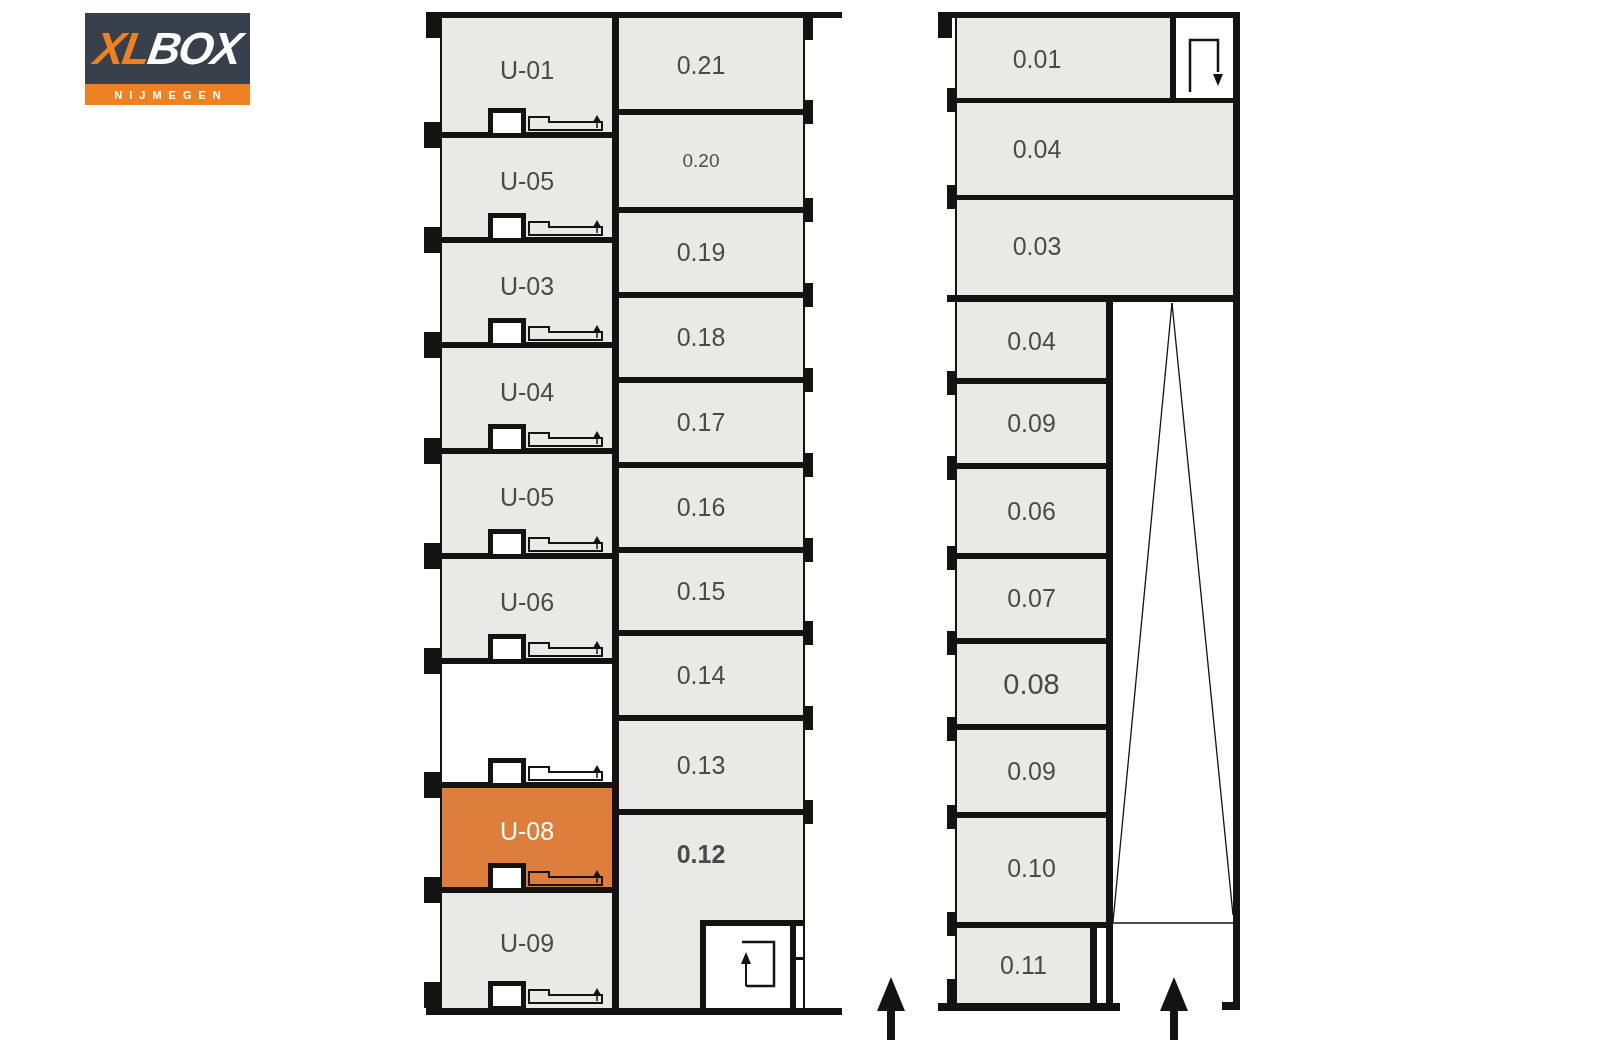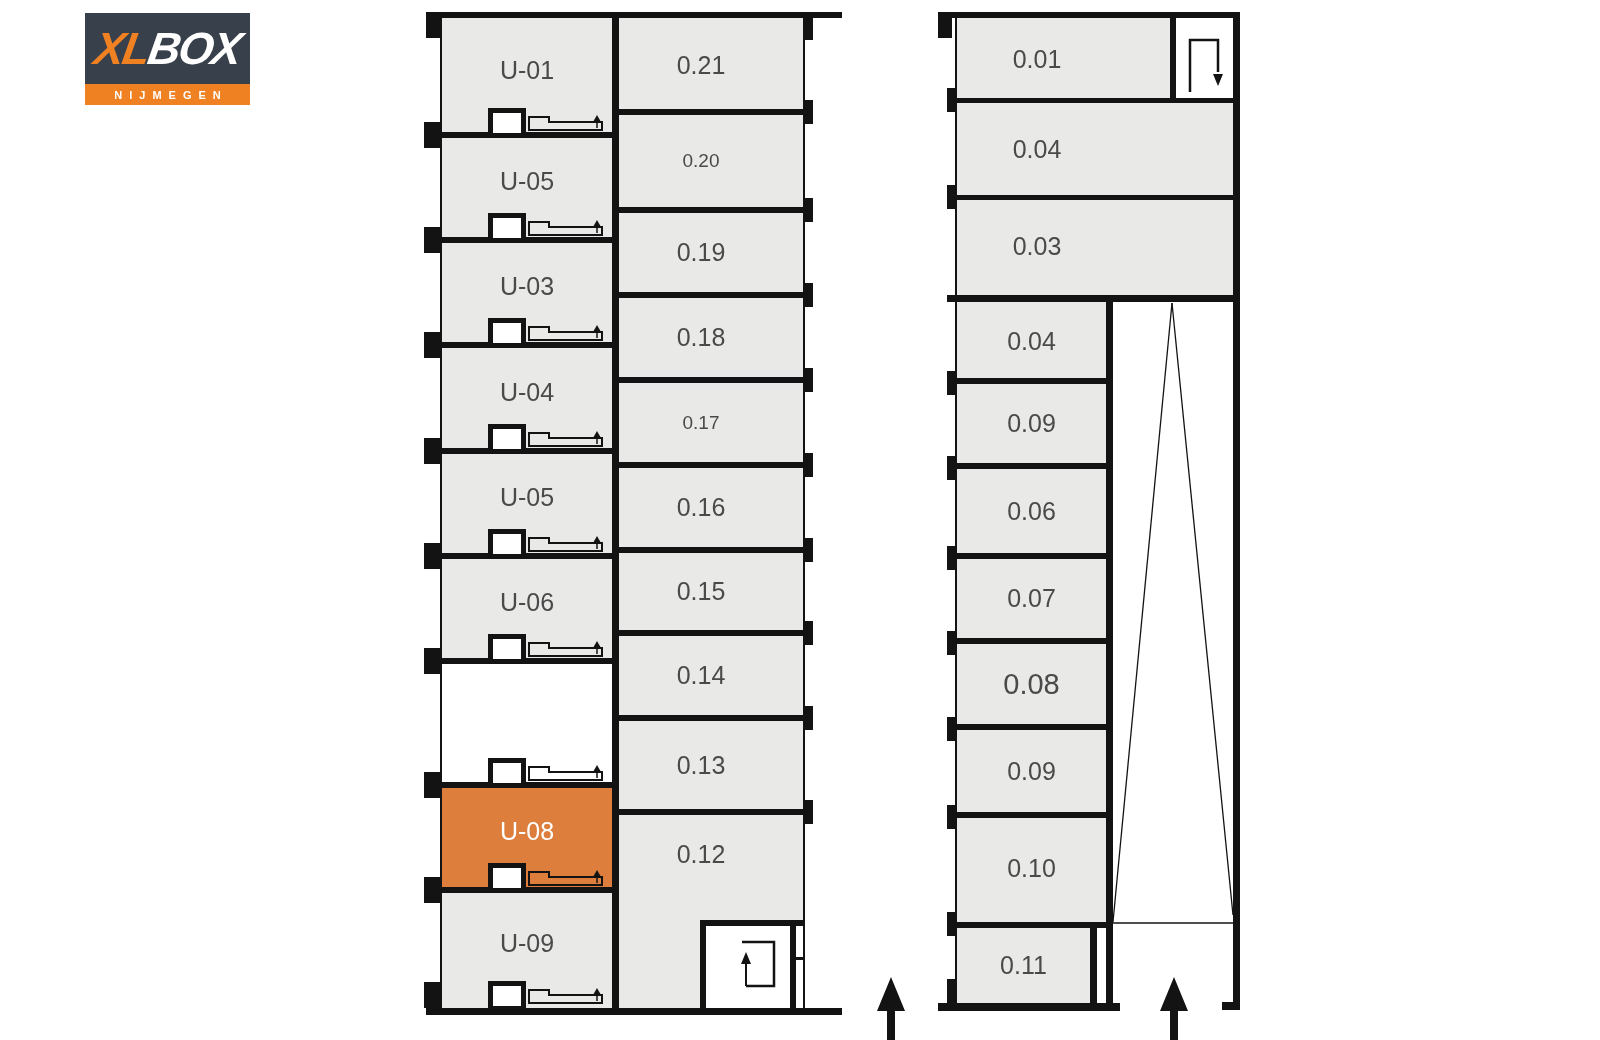--- a/index.html
+++ b/index.html
@@ -70,35 +70,35 @@
       <div style="position: absolute; left: 619px; top: 112px; width: 184px; height: 98px; background: var(--fill);">
         <div class="unit-label" style="position: absolute; left: 0px; top: 0px; width: 164px; height: 98px; display: flex; align-items: center; justify-content: center; font-size: 19px; color: var(--label);">0.20</div>
       </div>
       <div style="position: absolute; left: 619px; top: 210px; width: 184px; height: 85px; background: var(--fill);">
         <div class="unit-label" style="position: absolute; left: 0px; top: 0px; width: 164px; height: 85px; display: flex; align-items: center; justify-content: center; font-size: 25px; color: var(--label);">0.19</div>
       </div>
       <div style="position: absolute; left: 619px; top: 295px; width: 184px; height: 85px; background: var(--fill);">
         <div class="unit-label" style="position: absolute; left: 0px; top: 0px; width: 164px; height: 85px; display: flex; align-items: center; justify-content: center; font-size: 25px; color: var(--label);">0.18</div>
       </div>
       <div style="position: absolute; left: 619px; top: 380px; width: 184px; height: 85px; background: var(--fill);">
-        <div class="unit-label" style="position: absolute; left: 0px; top: 0px; width: 164px; height: 85px; display: flex; align-items: center; justify-content: center; font-size: 19px; color: var(--label);">0.17</div>
+        <div class="unit-label" style="position: absolute; left: 0px; top: 0px; width: 164px; height: 85px; display: flex; align-items: center; justify-content: center; font-size: 25px; color: var(--label);">0.17</div>
       </div>
       <div style="position: absolute; left: 619px; top: 465px; width: 184px; height: 85px; background: var(--fill);">
         <div class="unit-label" style="position: absolute; left: 0px; top: 0px; width: 164px; height: 85px; display: flex; align-items: center; justify-content: center; font-size: 25px; color: var(--label);">0.16</div>
       </div>
       <div style="position: absolute; left: 619px; top: 550px; width: 184px; height: 83px; background: var(--fill);">
         <div class="unit-label" style="position: absolute; left: 0px; top: 0px; width: 164px; height: 83px; display: flex; align-items: center; justify-content: center; font-size: 25px; color: var(--label);">0.15</div>
       </div>
       <div style="position: absolute; left: 619px; top: 633px; width: 184px; height: 85px; background: var(--fill);">
         <div class="unit-label" style="position: absolute; left: 0px; top: 0px; width: 164px; height: 85px; display: flex; align-items: center; justify-content: center; font-size: 25px; color: var(--label);">0.14</div>
       </div>
       <div style="position: absolute; left: 619px; top: 718px; width: 184px; height: 94px; background: var(--fill);">
         <div class="unit-label" style="position: absolute; left: 0px; top: 0px; width: 164px; height: 94px; display: flex; align-items: center; justify-content: center; font-size: 25px; color: var(--label);">0.13</div>
       </div>
-      <div style="position: absolute; left: 619px; top: 812px; width: 184px; height: 196px; background: var(--fill);">
+      <div style="position: absolute; left: 619px; top: 812px; width: 184px; height: 196px; background: var(--fill); font-weight: bold;">
         <div class="unit-label" style="position: absolute; left: 0px; top: 14px; width: 164px; height: 56px; display: flex; align-items: center; justify-content: center; font-size: 25px; color: var(--label);">0.12</div>
       </div>
       <div style="position: absolute; left: 426px; top: 12px; width: 416px; height: 6px; background: var(--wall);"></div>
       <div style="position: absolute; left: 426px; top: 1008px; width: 416px; height: 7px; background: var(--wall);"></div>
       <div style="position: absolute; left: 440px; top: 18px; width: 2px; height: 990px; background: var(--wall);"></div>
       <div style="position: absolute; left: 612px; top: 18px; width: 7px; height: 990px; background: var(--wall);"></div>
       <div style="position: absolute; left: 803px; top: 18px; width: 2px; height: 990px; background: var(--wall);"></div>
       <div style="position: absolute; left: 426px; top: 132px; width: 193px; height: 6px; background: var(--wall);"></div>
       <div style="position: absolute; left: 426px; top: 237px; width: 193px; height: 6px; background: var(--wall);"></div>
       <div style="position: absolute; left: 426px; top: 342px; width: 193px; height: 6px; background: var(--wall);"></div>

